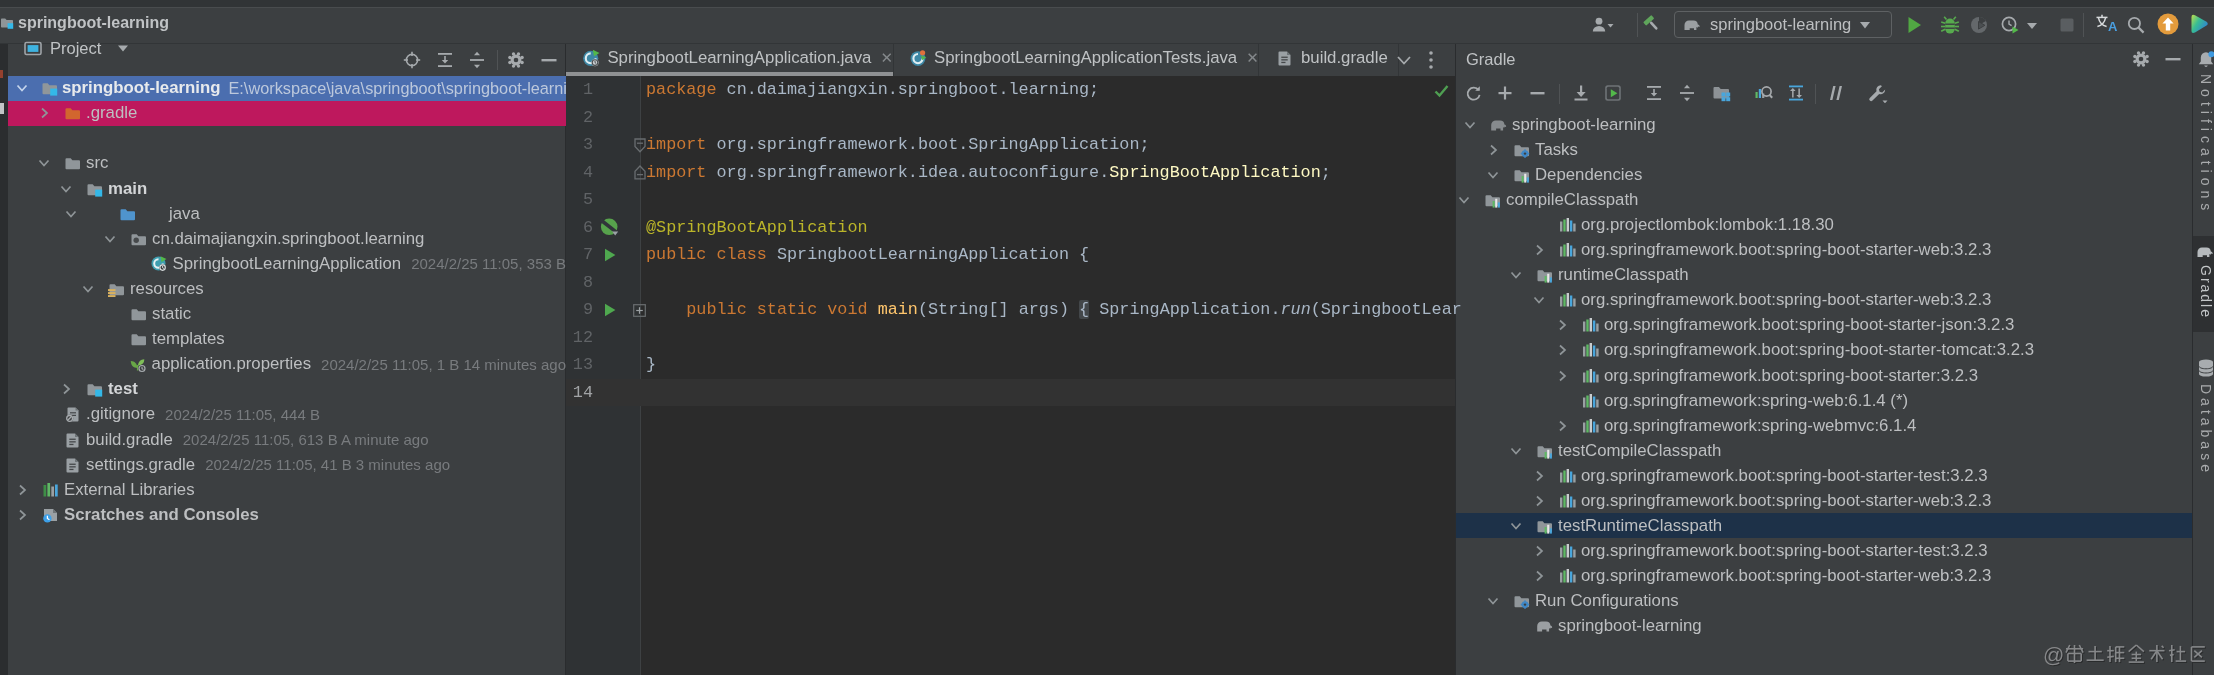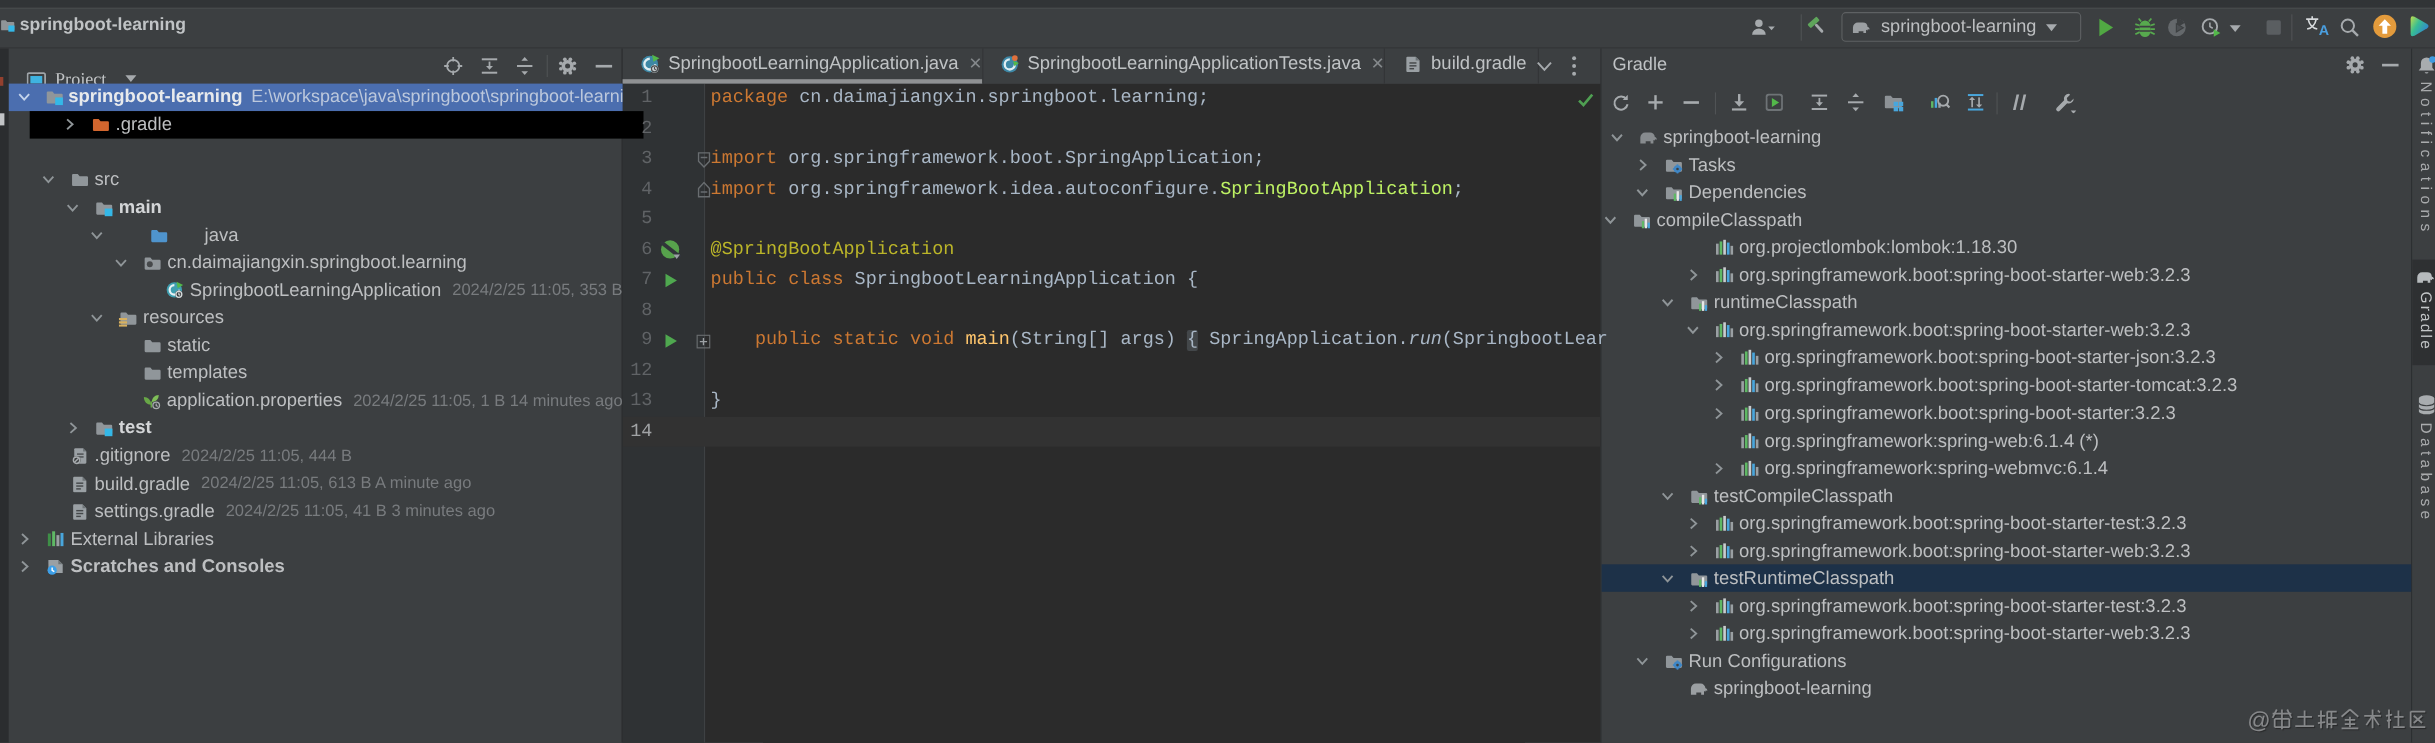--- a/index.html
+++ b/index.html
@@ -144,21 +144,21 @@
         <defs>
           <linearGradient id="cp" x1="0" y1="0" x2="1" y2="0.7">
             <stop offset="0" stop-color="#c0de4d"></stop>
             <stop offset="0.45" stop-color="#38bd93"></stop>
             <stop offset="1" stop-color="#2f7fd6"></stop>
           </linearGradient>
         </defs>
         <path d="M5.5 5 Q5.5 1.8 9 3.2 L20.5 9.8 Q23 11.8 20.5 13.6 L9 20.6 Q5.5 22 5.5 19 z" fill="url(#cp)"></path>
       </svg>
     </div>
-    <div class="row" style="left:24px;top:60px;height:24px;font-family:Liberation Serif, serif;">
+    <div class="row" style="left:24px;top:36px;height:24px;">
       <svg width="18" height="17" viewBox="0 0 18 17">
         <rect x="1" y="2.5" width="16" height="12" rx="1.5" fill="none" stroke="#9fa4a8" stroke-width="1.6"></rect>
         <rect x="3.6" y="5.1" width="10.8" height="6.8" fill="#3fb3e0"></rect>
       </svg>
       <span style="color:#c0c3c5;font-size:16.5px;margin-left:8px;">Project</span>
       <span style="margin-left:16px;"><svg width="12" height="10" viewBox="0 0 12 10">
           <path d="M1 2.5 h10 l-5 6 z" fill="#a6aaad"></path>
         </svg></span>
     </div>
     <div class="abs ico" style="left:403px;top:51px;width:18px;height:18px;">
@@ -211,21 +211,21 @@
       </svg>
       <span class="ico" style="width:19px;margin-left:11px;">
         <svg width="17" height="16" viewBox="0 0 17 16">
           <path d="M1.5 4.2 a1 1 0 0 1 1-1 h4.2 l1.7 2 h6.6 a1 1 0 0 1 1 1 v7 a1 1 0 0 1 -1 1 h-12.5 a1 1 0 0 1 -1-1 z" fill="#90969a"></path>
           <rect x="9.2" y="8.6" width="7" height="7" fill="#34b8e8"></rect>
         </svg>
       </span>
       <span class="lbl bold" style="margin-left:4px;color:#e8eaec;">springboot-learning</span>
       <span style="color:#bcc8dc;font-size:16.3px;margin-left:8px;">E:\workspace\java\springboot\springboot-learning</span>
     </div>
-    <div class="row" style="left:8px;top:100.7px;width:558px;height:25.1px;background:#000000;padding-left:28px;margin-left:19px;">
+    <div class="row" style="left:8px;top:100.7px;width:558px;height:25.1px;background:#be185d;padding-left:28px;">
       <svg width="16" height="16" viewBox="0 0 16 16">
         <path d="M6 3.5 L11 8 L6 12.5" fill="none" stroke="#8f9598" stroke-width="1.7"></path>
       </svg>
       <span class="ico" style="width:19px;margin-left:11px;">
         <svg width="17" height="16" viewBox="0 0 17 16">
           <path d="M1.5 4.2 a1 1 0 0 1 1-1 h4.2 l1.7 2 h6.6 a1 1 0 0 1 1 1 v7 a1 1 0 0 1 -1 1 h-12.5 a1 1 0 0 1 -1-1 z" fill="#d2662e"></path>
         </svg>
       </span>
       <span class="lbl" style="margin-left:4px;">.gradle</span>
     </div>
@@ -245,21 +245,21 @@
         <path d="M3.5 5.5 L8 10.5 L12.5 5.5" fill="none" stroke="#8f9598" stroke-width="1.7"></path>
       </svg>
       <span class="ico" style="width:19px;margin-left:11px;">
         <svg width="17" height="16" viewBox="0 0 17 16">
           <path d="M1.5 4.2 a1 1 0 0 1 1-1 h4.2 l1.7 2 h6.6 a1 1 0 0 1 1 1 v7 a1 1 0 0 1 -1 1 h-12.5 a1 1 0 0 1 -1-1 z" fill="#90969a"></path>
           <rect x="9.2" y="8.6" width="7" height="7" fill="#34b8e8"></rect>
         </svg>
       </span>
       <span class="lbl bold" style="margin-left:4px;">main</span>
     </div>
-    <div class="row" style="left:8px;top:201.1px;width:558px;height:25.1px;padding-left:72px;gap:28px;">
+    <div class="row" style="left:8px;top:201.1px;width:558px;height:25.1px;padding-left:55px;gap:28px;">
       <svg width="16" height="16" viewBox="0 0 16 16">
         <path d="M3.5 5.5 L8 10.5 L12.5 5.5" fill="none" stroke="#8f9598" stroke-width="1.7"></path>
       </svg>
       <span class="ico" style="width:19px;margin-left:11px;">
         <svg width="17" height="16" viewBox="0 0 17 16">
           <path d="M1.5 4.2 a1 1 0 0 1 1-1 h4.2 l1.7 2 h6.6 a1 1 0 0 1 1 1 v7 a1 1 0 0 1 -1 1 h-12.5 a1 1 0 0 1 -1-1 z" fill="#4f94cd"></path>
         </svg>
       </span>
       <span class="lbl" style="margin-left:4px;">java</span>
     </div>
@@ -474,21 +474,21 @@
         <circle cx="3" cy="10" r="1.8" fill="#a6aaad"></circle>
         <circle cx="3" cy="17" r="1.8" fill="#a6aaad"></circle>
       </svg>
     </div>
     <div class="abs mono" style="left:567px;top:76.4px;width:26px;height:27.5px;color:#606366;text-align:right;line-height:27.5px;">1</div>
     <div class="abs mono" style="left:646px;top:76.4px;height:27.5px;line-height:27.5px;white-space:pre;"><span style="color:#cc7832;">package</span><span style="color:#a9b7c6;"> cn.daimajiangxin.springboot.learning;</span></div>
     <div class="abs mono" style="left:567px;top:103.9px;width:26px;height:27.5px;color:#606366;text-align:right;line-height:27.5px;">2</div>
     <div class="abs mono" style="left:567px;top:131.4px;width:26px;height:27.5px;color:#606366;text-align:right;line-height:27.5px;">3</div>
     <div class="abs mono" style="left:646px;top:131.4px;height:27.5px;line-height:27.5px;white-space:pre;"><span style="color:#cc7832;">import</span><span style="color:#a9b7c6;"> org.springframework.boot.SpringApplication;</span></div>
     <div class="abs mono" style="left:567px;top:158.9px;width:26px;height:27.5px;color:#606366;text-align:right;line-height:27.5px;">4</div>
-    <div class="abs mono" style="left:646px;top:158.9px;height:27.5px;line-height:27.5px;white-space:pre;"><span style="color:#cc7832;">import</span><span style="color:#a9b7c6;"> org.springframework.idea.autoconfigure.</span><span style="color:#bef264;font-family:Liberation Mono, monospace;">SpringBootApplication</span><span style="color:#a9b7c6;">;</span></div>
+    <div class="abs mono" style="left:646px;top:158.9px;height:27.5px;line-height:27.5px;white-space:pre;"><span style="color:#cc7832;">import</span><span style="color:#a9b7c6;"> org.springframework.idea.autoconfigure.</span><span style="color:#fef9c3;font-family:Liberation Mono, monospace;">SpringBootApplication</span><span style="color:#a9b7c6;">;</span></div>
     <div class="abs mono" style="left:567px;top:186.4px;width:26px;height:27.5px;color:#606366;text-align:right;line-height:27.5px;">5</div>
     <div class="abs mono" style="left:567px;top:213.9px;width:26px;height:27.5px;color:#606366;text-align:right;line-height:27.5px;">6</div>
     <div class="abs mono" style="left:646px;top:213.9px;height:27.5px;line-height:27.5px;white-space:pre;"><span style="color:#bbb529;">@SpringBootApplication</span></div>
     <div class="abs mono" style="left:567px;top:241.4px;width:26px;height:27.5px;color:#606366;text-align:right;line-height:27.5px;">7</div>
     <div class="abs mono" style="left:646px;top:241.4px;height:27.5px;line-height:27.5px;white-space:pre;"><span style="color:#cc7832;">public class </span><span style="color:#a9b7c6;">SpringbootLearningApplication {</span></div>
     <div class="abs mono" style="left:567px;top:268.9px;width:26px;height:27.5px;color:#606366;text-align:right;line-height:27.5px;">8</div>
     <div class="abs mono" style="left:567px;top:296.4px;width:26px;height:27.5px;color:#606366;text-align:right;line-height:27.5px;">9</div>
     <div class="abs mono" style="left:646px;top:296.4px;height:27.5px;line-height:27.5px;white-space:pre;"><span style="color:#a9b7c6;">    </span><span style="color:#cc7832;">public static void </span><span style="color:#ffc66d;">main</span><span style="color:#a9b7c6;">(String[] args) </span><span style="color:#a9b7c6;background:#43474a;border-radius:2px;">{</span><span style="color:#a9b7c6;"> SpringApplication.</span><span style="color:#a9b7c6;font-style:italic;">run</span><span style="color:#a9b7c6;">(SpringbootLear</span></div>
     <div class="abs mono" style="left:567px;top:323.9px;width:26px;height:27.5px;color:#606366;text-align:right;line-height:27.5px;">12</div>
     <div class="abs mono" style="left:567px;top:351.4px;width:26px;height:27.5px;color:#606366;text-align:right;line-height:27.5px;">13</div>

